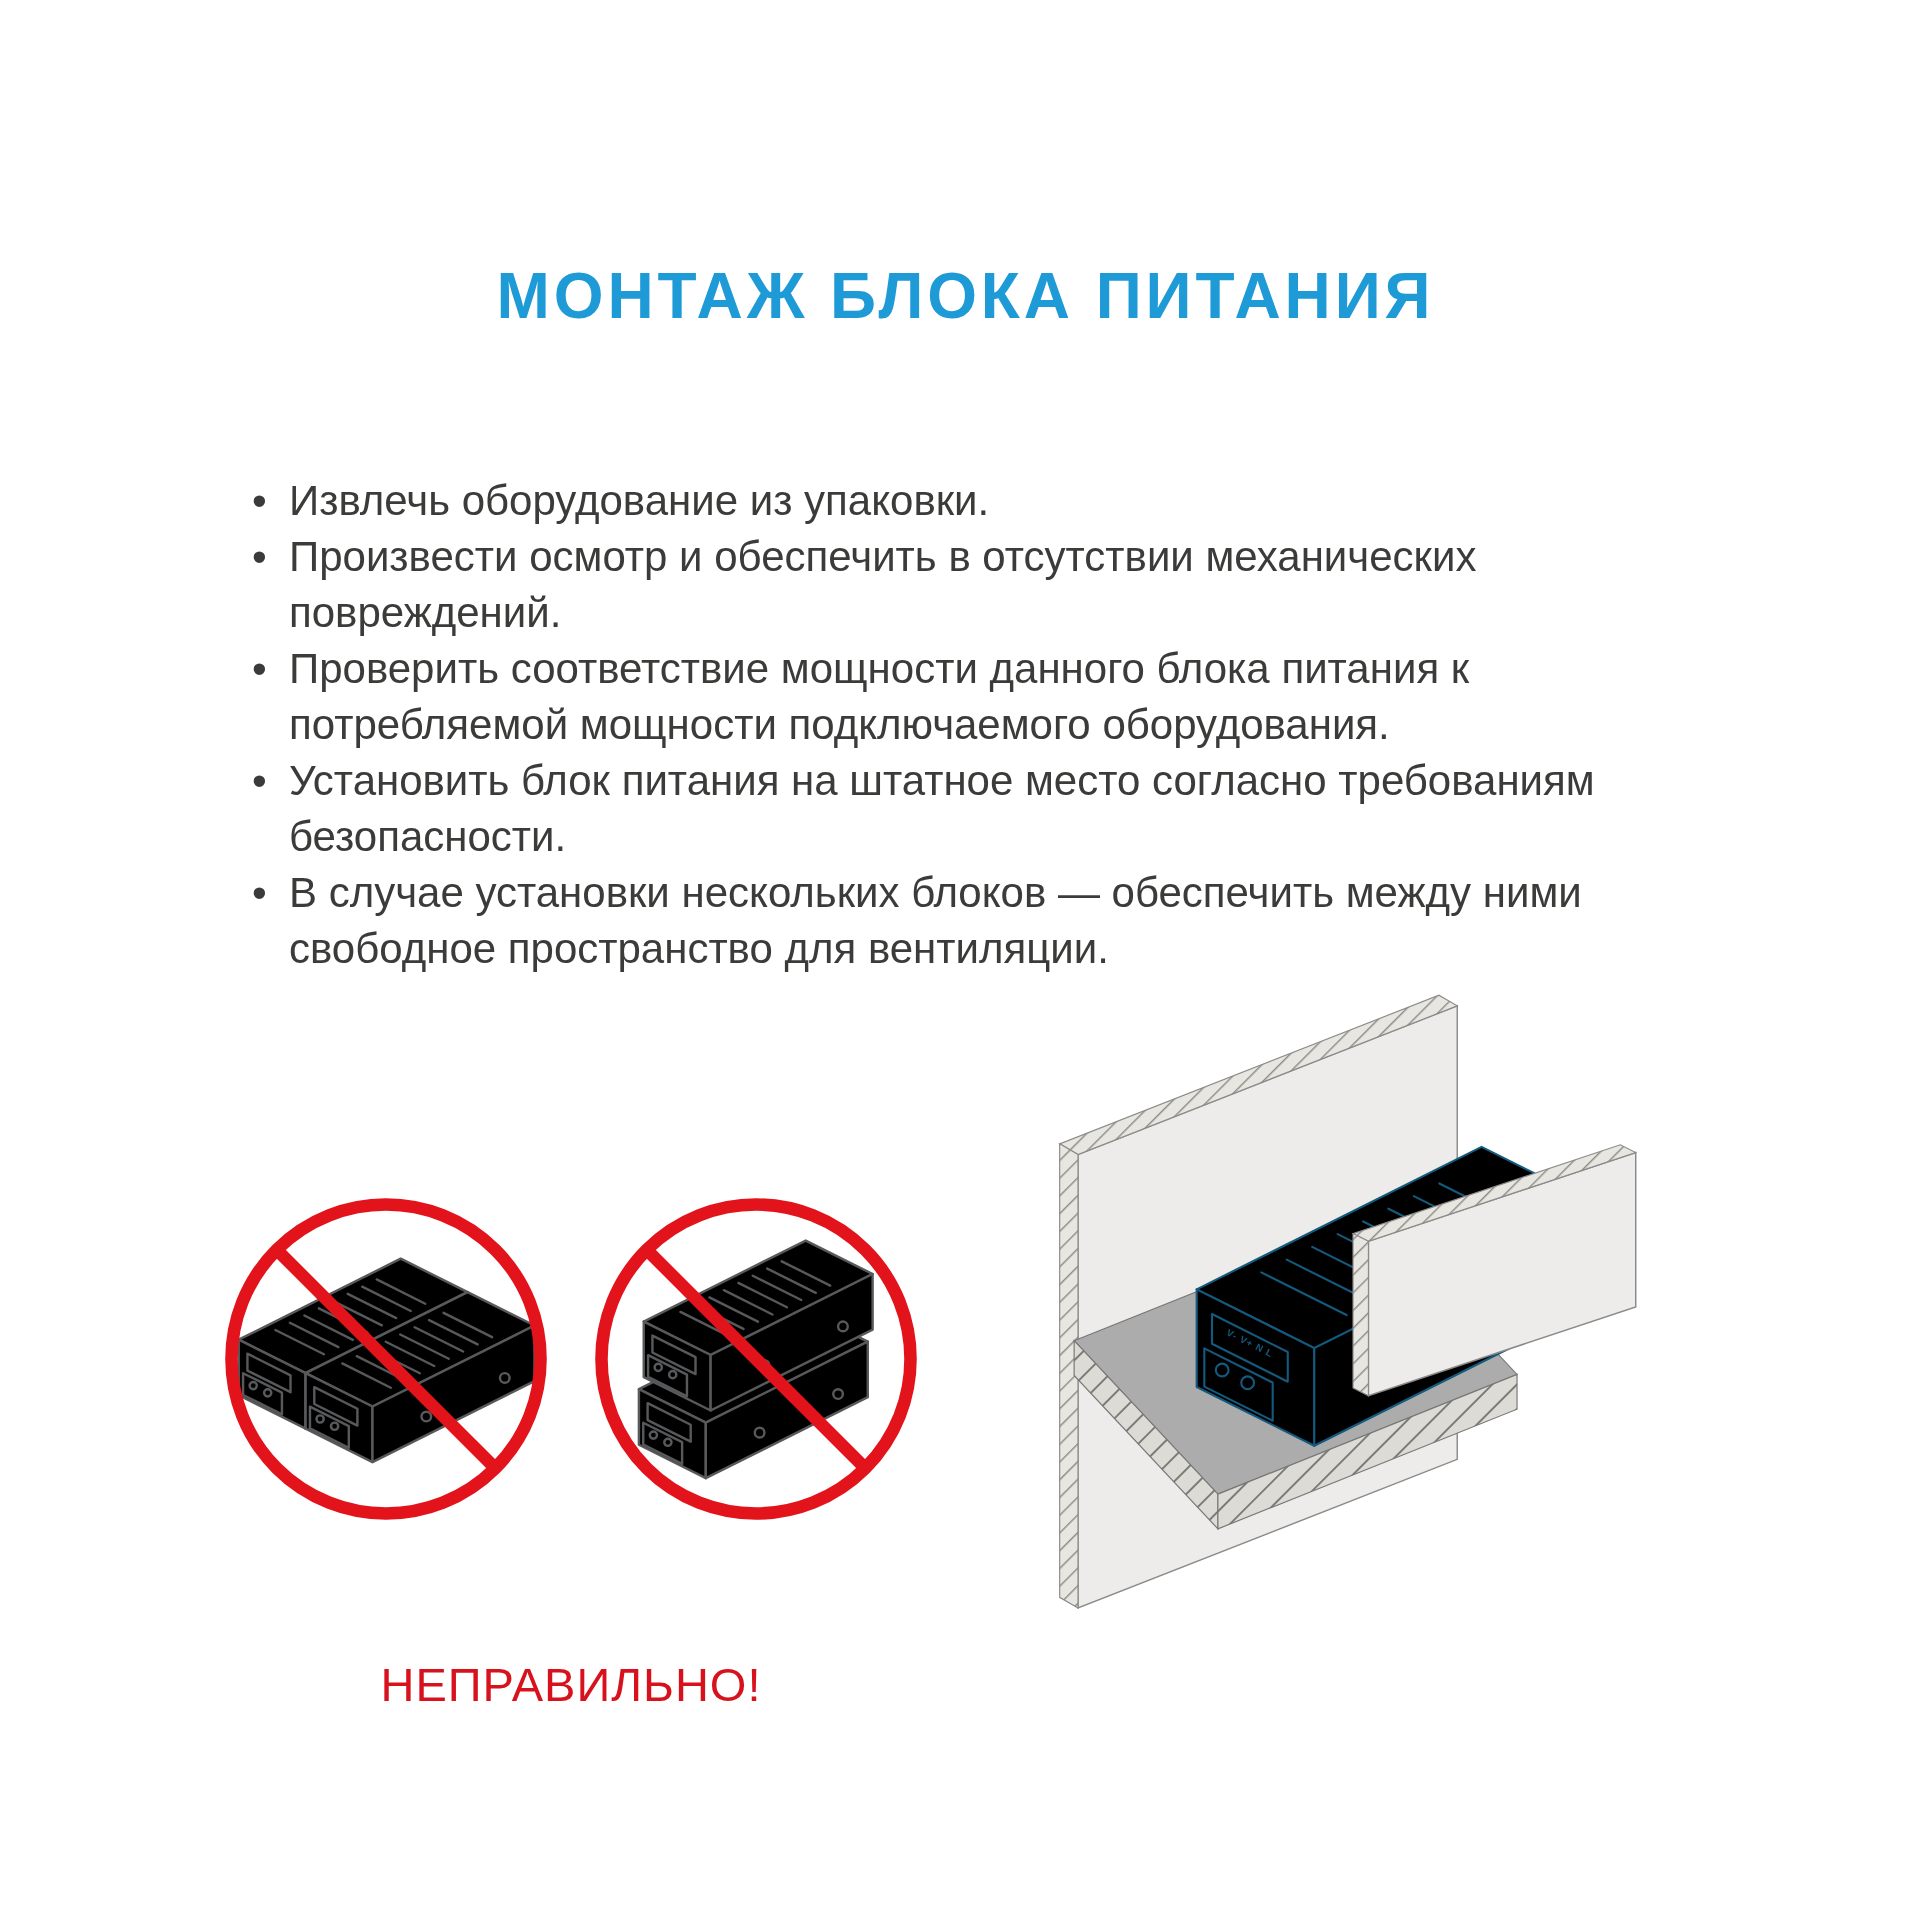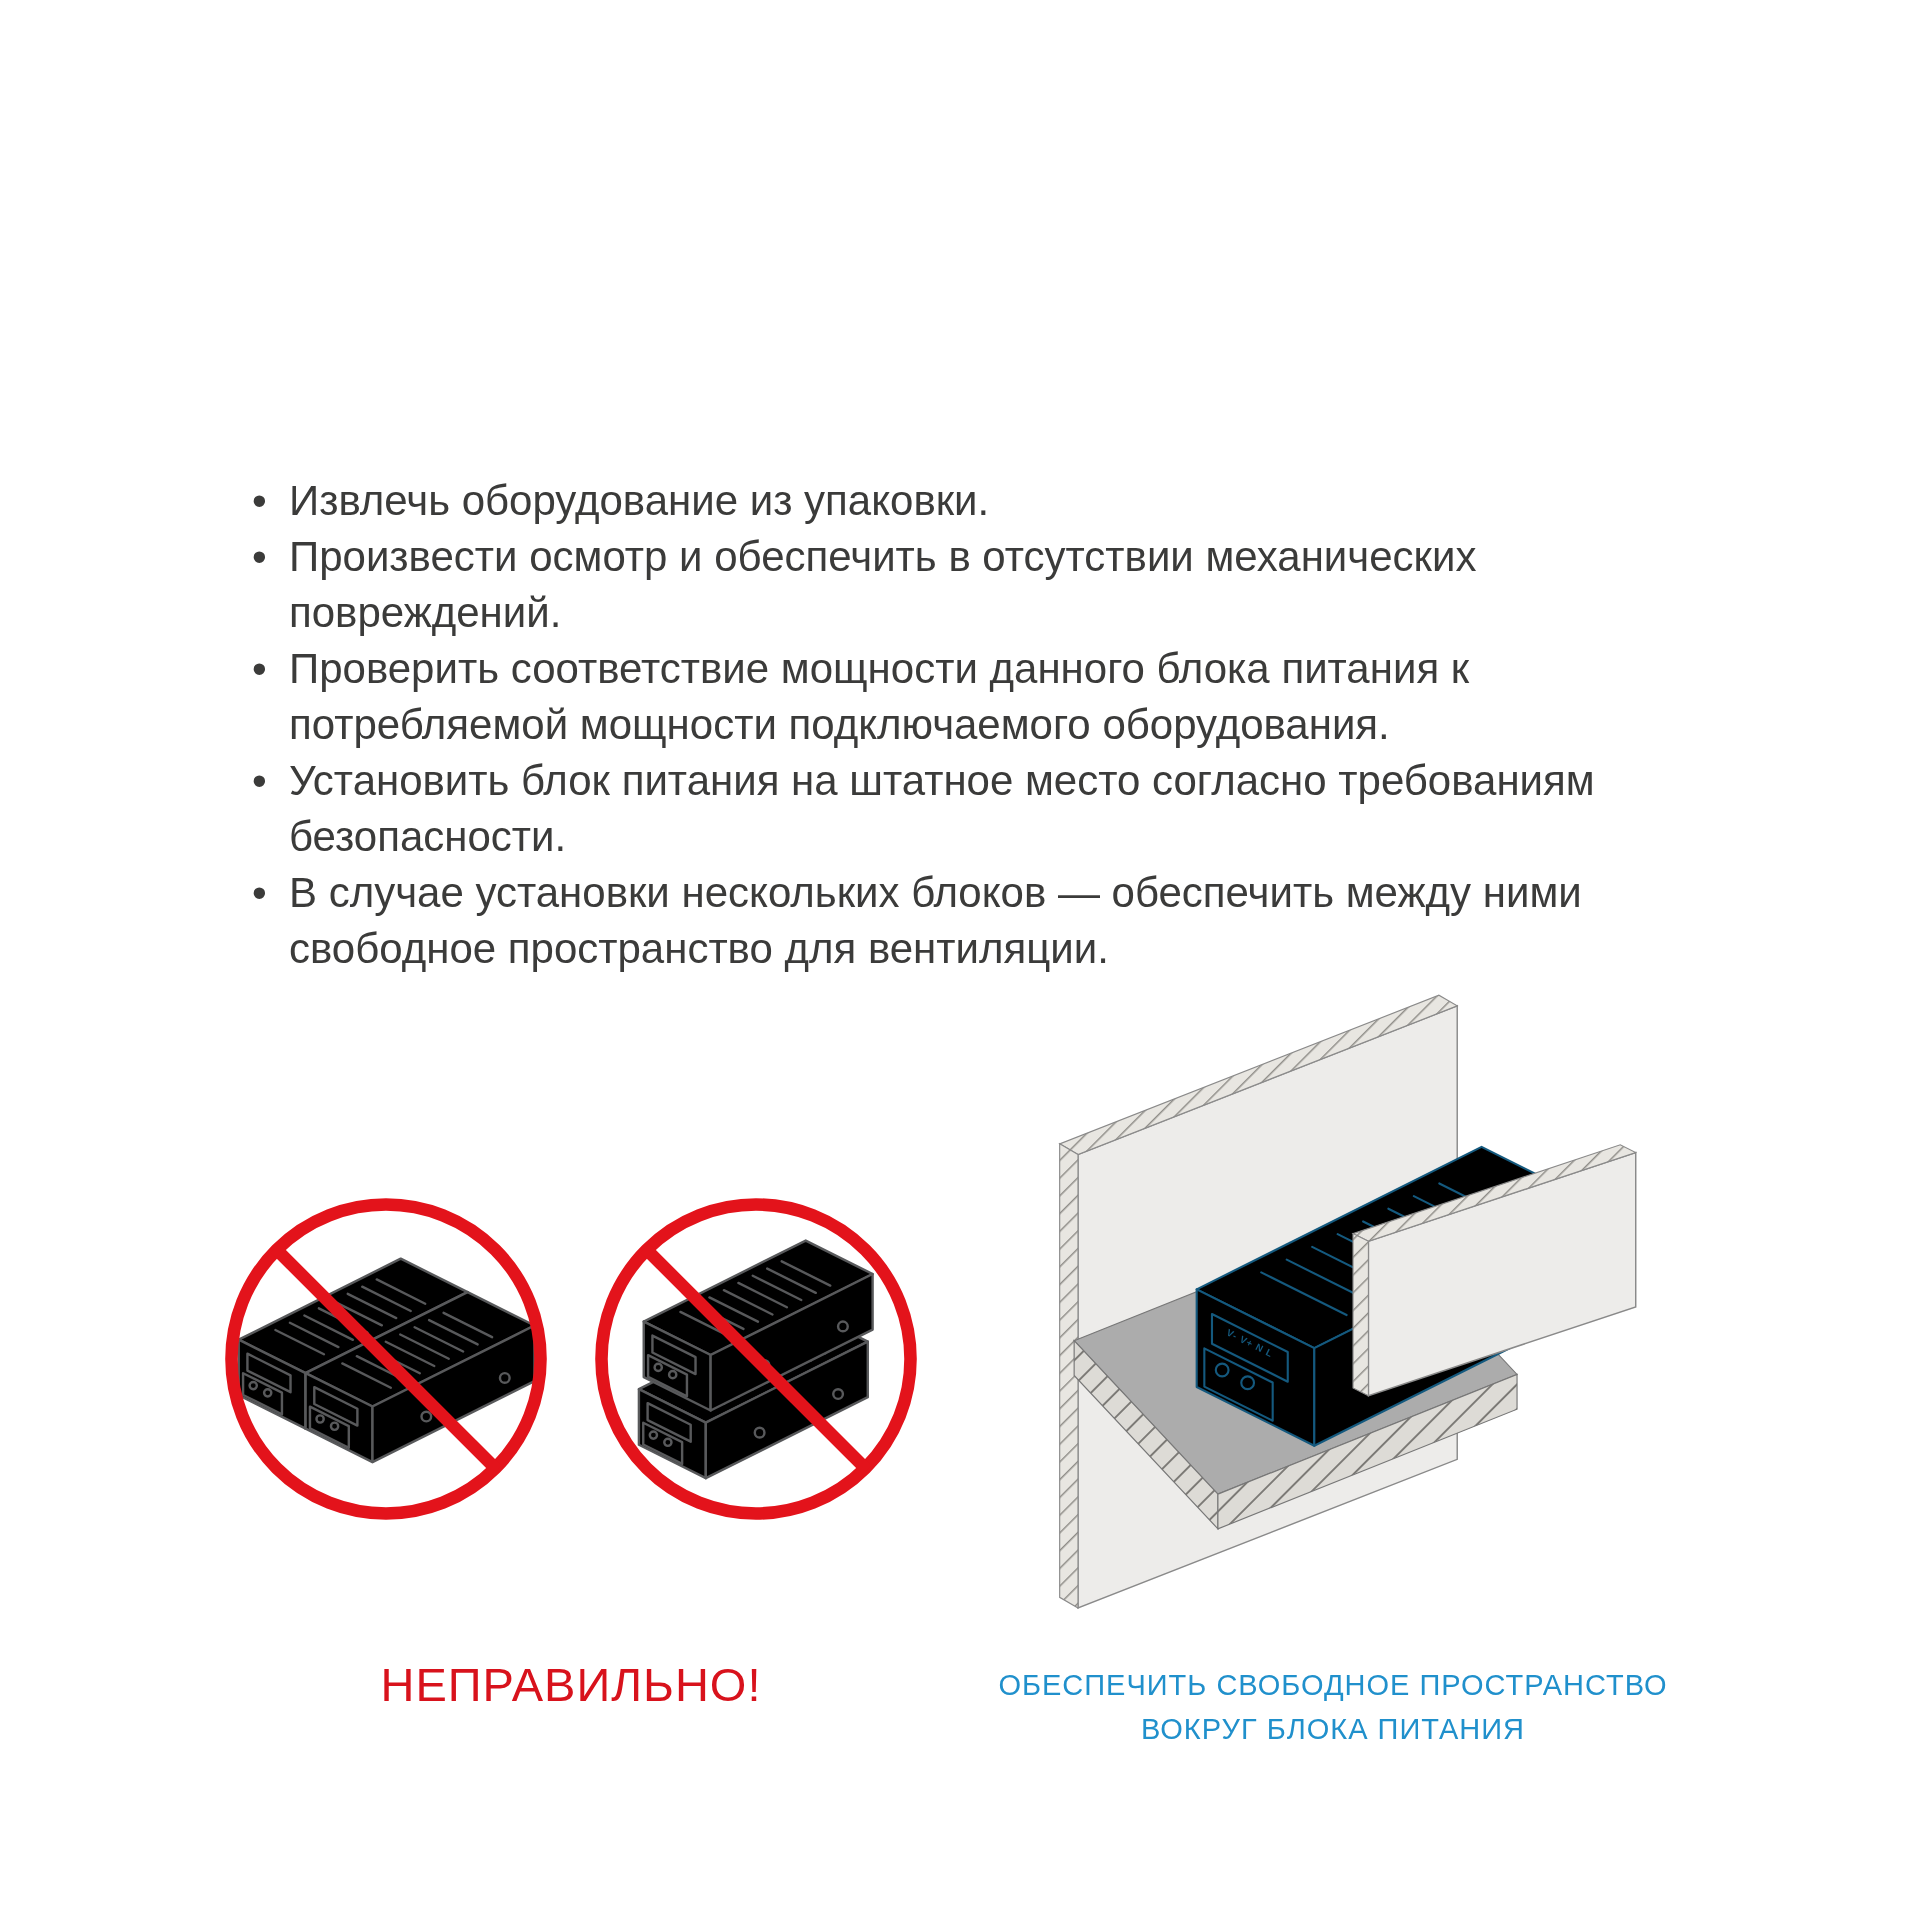--- a/index.html
+++ b/index.html
@@ -34,20 +34,21 @@
   .shelf-face{fill:#ACACAC;stroke:#777777;stroke-width:1.2;}
   .shelf-edge{fill:url(#hatch2);stroke:#777777;stroke-width:1.2;}
   .term-label{font-family:"Liberation Sans",sans-serif;font-size:10px;font-weight:bold;
               fill:#14597E;letter-spacing:1px;}
 </style>
 </head>
 <body>
 
 <div id="page">
 
+  <div id="title">МОНТАЖ БЛОКА ПИТАНИЯ</div>
 
   <ul id="instr">
     <li>Извлечь оборудование из упаковки.</li>
     <li>Произвести осмотр и обеспечить в отсутствии механических повреждений.</li>
     <li>Проверить соответствие мощности данного блока питания к потребляемой мощности подключаемого оборудования.</li>
     <li>Установить блок питания на штатное место согласно требованиям безопасности.</li>
     <li>В случае установки нескольких блоков — обеспечить между ними свободное пространство для вентиляции.</li>
   </ul>
 
   <svg width="0" height="0" style="position:absolute">
@@ -108,19 +109,15 @@
     <text class="term-label" x="1295" y="1394" text-anchor="middle" transform="rotate(26.5 1295 1391)">V- V+ N L</text>
     <g>
       <path class="panel-face" d="M1418,1285 L1695,1193 L1695,1353 L1418,1445 Z"></path>
       <path class="panel-edge" d="M1418,1285 L1695,1193 L1679,1185 L1402,1277 Z"></path>
       <path class="panel-edge" d="M1418,1285 L1402,1277 L1402,1437 L1418,1445 Z"></path>
     </g>
   </svg>
 
   <div id="wrong-label">НЕПРАВИЛЬНО!</div>
 
-  <div id="correct-caption">
-    <div>ОБЕСПЕЧИТЬ СВОБОДНОЕ ПРОСТРАНСТВО</div>
-    <div>ВОКРУГ БЛОКА ПИТАНИЯ</div>
-  </div>
 
 </div>
 
 
 </body></html>

